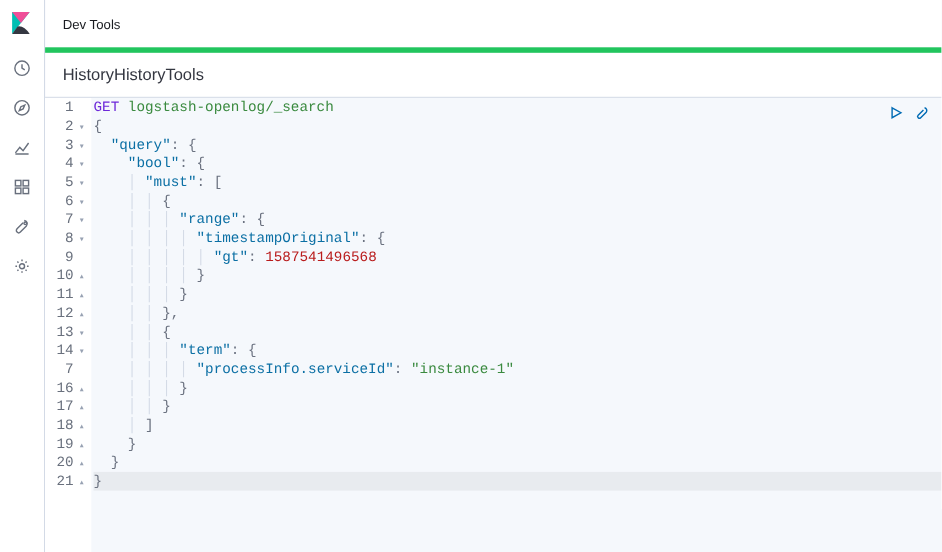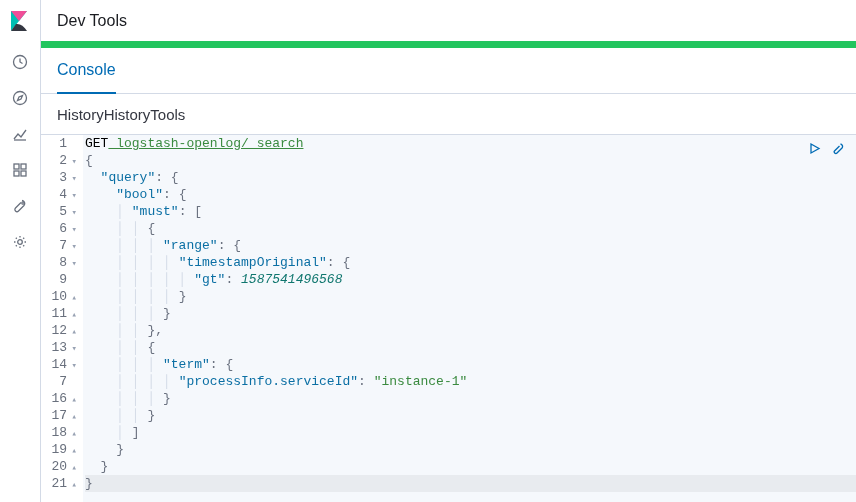--- a/index.html
+++ b/index.html
@@ -2,37 +2,37 @@
 <html><head>
 <meta charset="utf-8">
 <style>
 * { margin: 0; padding: 0; box-sizing: border-box; }
 body { font-family: -apple-system, BlinkMacSystemFont, "Segoe UI", Helvetica, Arial, sans-serif; font-size: 14px; color: #343741; background: #fff; width: 856px; height: 502px; overflow: hidden; }
 .app { display: flex; height: 502px; }
 .sidebar { width: 41px; border-right: 1px solid #d3dae6; display: flex; flex-direction: column; align-items: center; padding-top: 10px; gap: 16px; }
 .sidebar .logo { width: 22px; height: 22px; display: flex; align-items: center; justify-content: center; margin-bottom: 4px; cursor: pointer; }
 .sidebar .nav-icon { width: 20px; height: 20px; display: flex; align-items: center; justify-content: center; color: #69707d; cursor: pointer; }
 .main { flex: 1; display: flex; flex-direction: column; }
-.topbar { height: 48px; border-bottom: 7px solid #22c55e; display: flex; align-items: center; padding: 0 16px; font-size: 16px; color: #1a1c21; }
+.topbar { height: 48px; border-bottom: 5px solid #22c55e; display: flex; align-items: center; padding: 0 16px; font-size: 12px; color: #1a1c21; }
 .tabbar { height: 46px; border-bottom: 1px solid #d3dae6; display: flex; align-items: center; padding: 0 16px; }
 .tab { height: 46px; display: flex; align-items: center; color: #006bb4; font-size: 16px; border-bottom: 2px solid #006bb4; cursor: pointer; }
 .toolbar { height: 40px; display: flex; align-items: center; padding: 0 16px; }
 .toolbar a { color: #343741; font-size: 15px; cursor: pointer; }
 .editor-wrap { flex: 1; position: relative; border-top: 1px solid #d3dae6; background: #fff; }
 .editor { display: flex; height: 100%; font-family: "SFMono-Regular", Consolas, "Liberation Mono", Menlo, monospace; font-size: 13px; line-height: 17px; }
 .gutter { width: 42px; text-align: right; padding-right: 6px; color: #69707d; background: #fff; user-select: none; }
 .gutter .ln { height: 17px; position: relative; padding-right: 10px; }
 .gutter .fold { position: absolute; right: 0; top: 2px; font-size: 9px; color: #98a2b3; }
 .code { flex: 1; background: #f5f8fc; padding-left: 2px; overflow: hidden; }
 .code .line { height: 17px; white-space: pre; }
 .code .line.cur { background: #e8ebef; }
-.m { color: #000000; font-family: Liberation Mono, monospace; }
-.url { color: #3a8a3f; text-decoration: underline; }
+.m { color: #6d28d9; font-family: Liberation Mono, monospace; }
+.url { color: #3a8a3f; }
 .k { color: #0b6fa4; }
-.num { color: #0f766e; font-style: italic; }
+.num { color: #b91c1c; }
 .val { color: #3a8a3f; }
 .p { color: #6b7280; }
 .ind { color: #d3dae6; display: inline-block; }
 .actions { position: absolute; top: 5px; right: 10px; display: flex; gap: 8px; }
 .actions .act { width: 16px; height: 16px; display: flex; align-items: center; justify-content: center; color: #006bb4; cursor: pointer; }
 svg { display: block; }
 </style>
 </head>
 <body>
 
@@ -81,25 +81,20 @@
         <svg width="16" height="16" viewBox="0 0 16 16" fill="none" stroke="currentColor" stroke-width="1.3">
           <circle cx="8" cy="8" r="2.3"></circle>
           <path d="M8 2v1.5M8 12.5V14M2 8h1.5M12.5 8H14M3.8 3.8l1 1M11.2 11.2l1 1M12.2 3.8l-1 1M4.8 11.2l-1 1"></path>
         </svg>
       </div>
   </div>
 
   <div class="main">
     <div class="topbar">
       <span>Dev Tools</span>
-    </div>
-    <div class="tabbar">
-      <div class="tab">
-          <span>Console</span>
-        </div>
     </div>
     <div class="toolbar">
       <a>History</a>
       <a>History</a>
       <a>Tools</a>
     </div>
     <div class="editor-wrap">
       <div class="actions">
         <div class="act">
             <svg width="13" height="13" viewBox="0 0 13 13" fill="none" stroke="currentColor" stroke-width="1.3">

